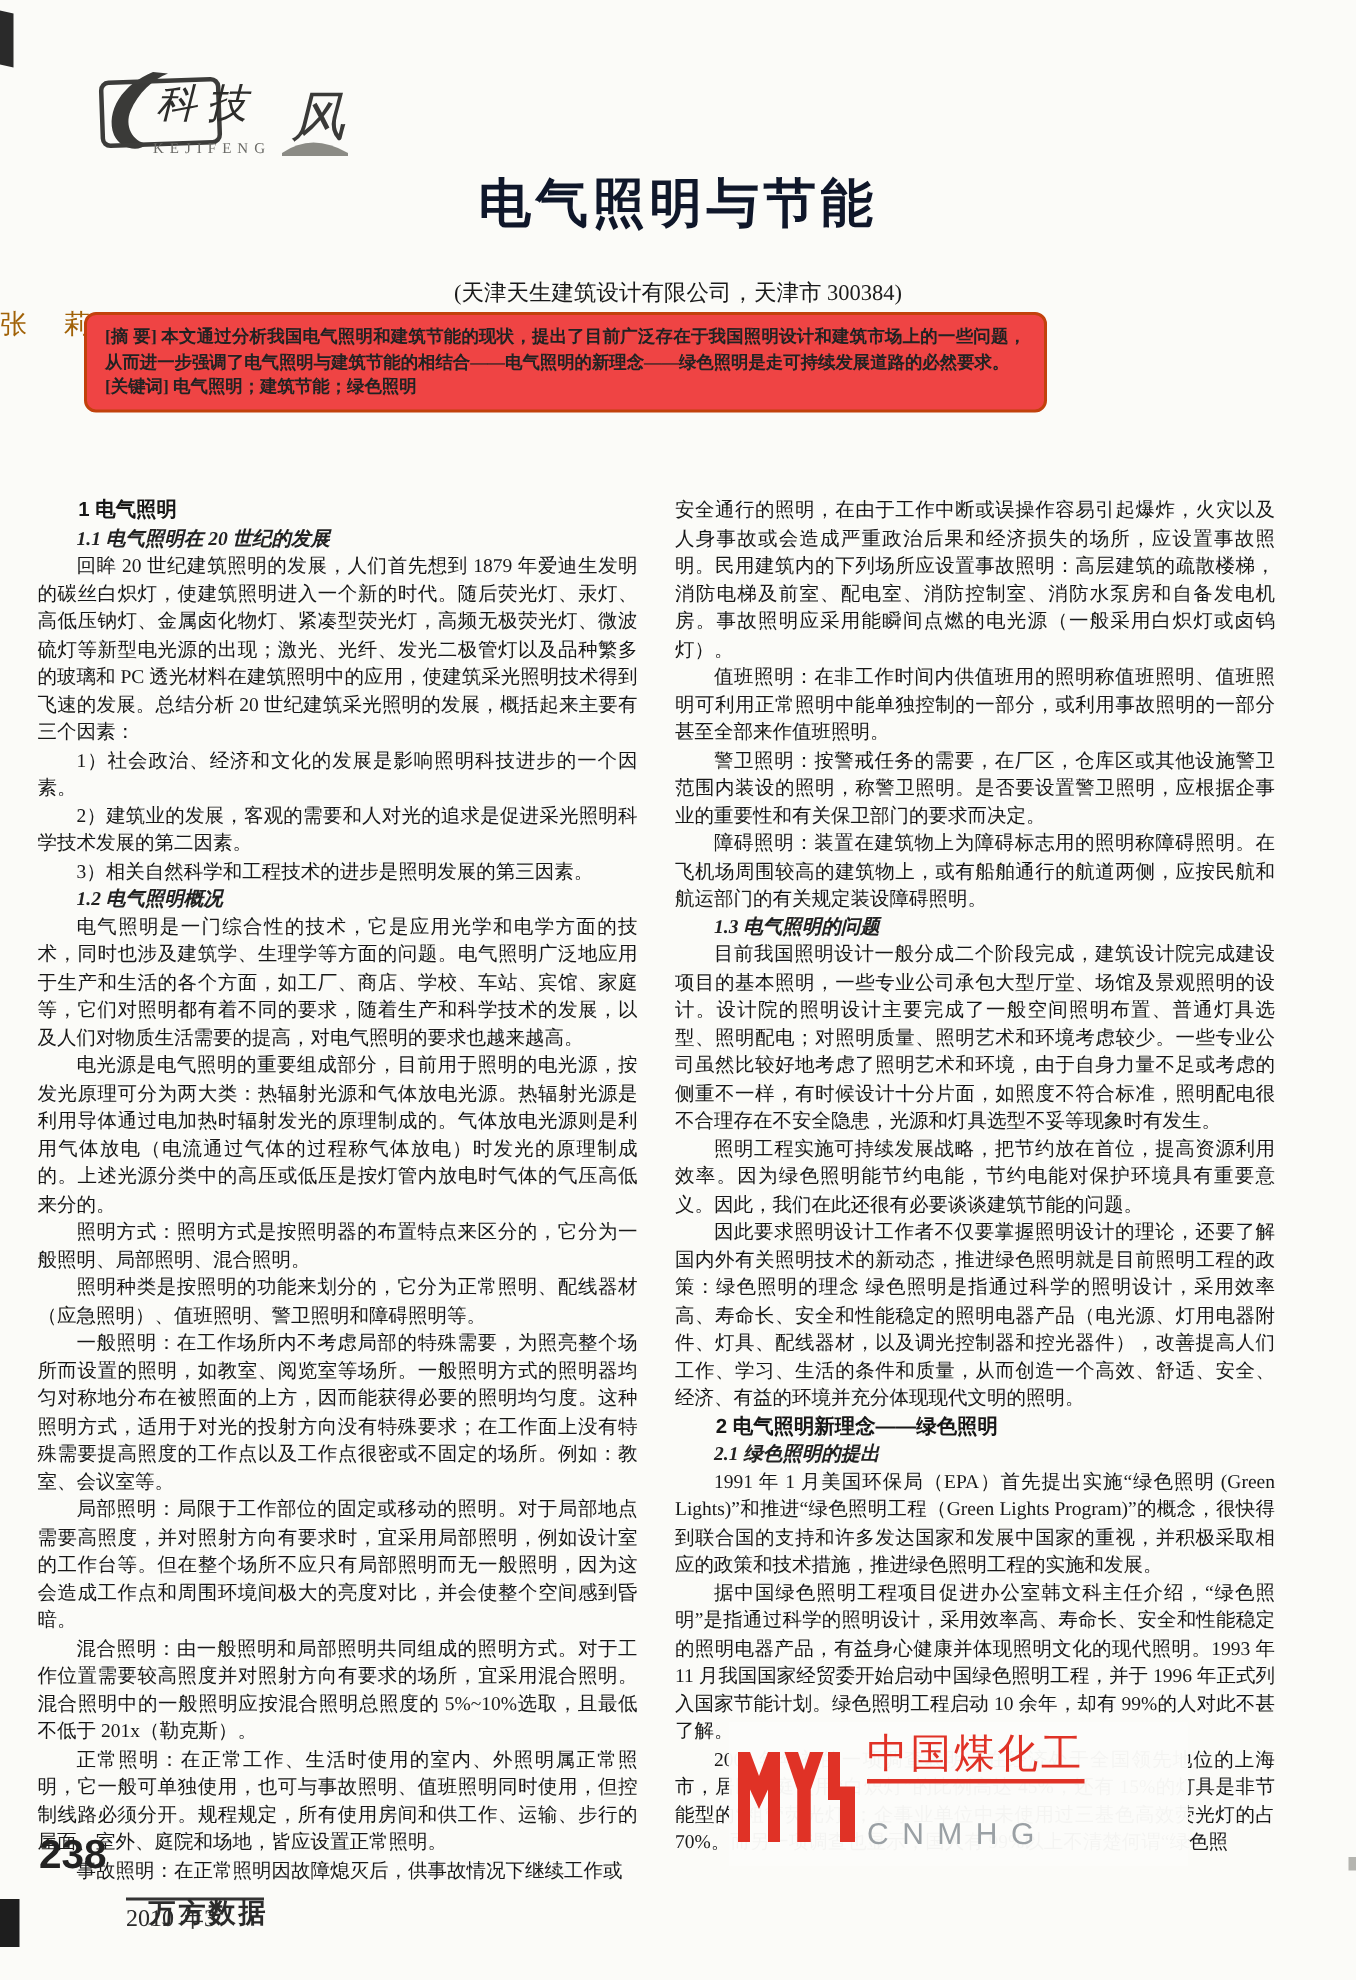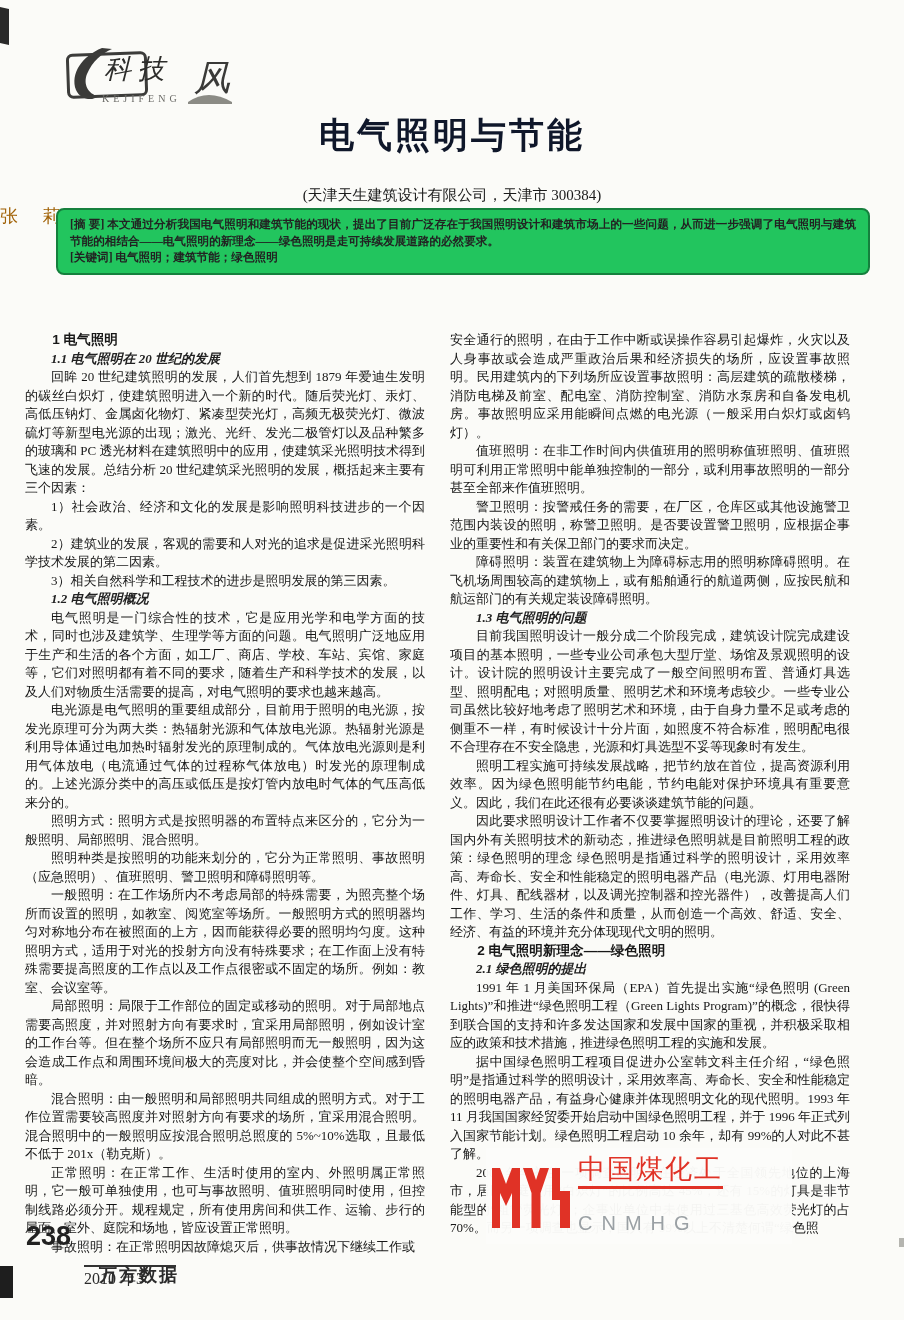--- a/index.html
+++ b/index.html
@@ -16,22 +16,22 @@
   .logo{position:absolute;left:56px;top:36px;width:200px;height:90px;}
   
   .title{position:absolute;left:0;top:112px;width:100%;text-align:center;
     font-family:"Liberation Sans","DejaVu Sans",sans-serif;
     font-size:35px;font-weight:bold;letter-spacing:3px;color:#0f172a;}
   .author{position:absolute;left:0;top:160px;width:100%;
     font-size:18px;letter-spacing:10px;color:#a16207;margin-top:44px;}
   .affiliation{position:absolute;left:0;top:186px;width:100%;text-align:center;
     font-size:15px;color:#1a1a1a;}
   
-  .abstract{position:absolute;left:56px;top:208px;width:814px;box-sizing:border-box;
-    border:2px solid #15803d;border-radius:8px;background:#22c55e;
+  .abstract{position:absolute;left:56px;top:208px;width:642px;box-sizing:border-box;
+    border:2px solid #c2410c;border-radius:8px;background:#ef4444;
     padding:7px 12px 6px 12px;font-size:11.6px;font-weight:bold;line-height:16.6px;
     text-align:justify;color:#222;}
   .abstract p{margin:0;}
   
   .columns{position:absolute;left:25px;top:283px;width:826px;height:980px;
     display:flex;gap:25px;margin-top:48px;}
   .col{width:400px;height:980px;overflow:hidden;}
   .col p{margin:0;font-size:13px;line-height:18.5px;text-align:justify;text-indent:2em;color:#171717;}
   .col p.cont{text-indent:0;}
   .col p.h1{font-family:"Liberation Sans","DejaVu Sans",sans-serif;font-weight:bold;font-size:13.6px;}
@@ -87,21 +87,21 @@
       <p class="h1">1  电气照明</p>
       <p class="h2">1.1  电气照明在 20 世纪的发展</p>
       <p>回眸 20 世纪建筑照明的发展，人们首先想到 1879 年爱迪生发明的碳丝白炽灯，使建筑照明进入一个新的时代。随后荧光灯、汞灯、高低压钠灯、金属卤化物灯、紧凑型荧光灯，高频无极荧光灯、微波硫灯等新型电光源的出现；激光、光纤、发光二极管灯以及品种繁多的玻璃和 PC 透光材料在建筑照明中的应用，使建筑采光照明技术得到飞速的发展。总结分析 20 世纪建筑采光照明的发展，概括起来主要有三个因素：</p>
       <p>1）社会政治、经济和文化的发展是影响照明科技进步的一个因素。</p>
       <p>2）建筑业的发展，客观的需要和人对光的追求是促进采光照明科学技术发展的第二因素。</p>
       <p>3）相关自然科学和工程技术的进步是照明发展的第三因素。</p>
       <p class="h2">1.2  电气照明概况</p>
       <p>电气照明是一门综合性的技术，它是应用光学和电学方面的技术，同时也涉及建筑学、生理学等方面的问题。电气照明广泛地应用于生产和生活的各个方面，如工厂、商店、学校、车站、宾馆、家庭等，它们对照明都有着不同的要求，随着生产和科学技术的发展，以及人们对物质生活需要的提高，对电气照明的要求也越来越高。</p>
       <p>电光源是电气照明的重要组成部分，目前用于照明的电光源，按发光原理可分为两大类：热辐射光源和气体放电光源。热辐射光源是利用导体通过电加热时辐射发光的原理制成的。气体放电光源则是利用气体放电（电流通过气体的过程称气体放电）时发光的原理制成的。上述光源分类中的高压或低压是按灯管内放电时气体的气压高低来分的。</p>
       <p>照明方式：照明方式是按照明器的布置特点来区分的，它分为一般照明、局部照明、混合照明。</p>
-      <p>照明种类是按照明的功能来划分的，它分为正常照明、事故照明（应急照明）、值班照明、警卫照明和障碍照明等。</p>
+      <p>照明种类是按照明的功能来划分的，它分为正常照明、配线器材（应急照明）、值班照明、警卫照明和障碍照明等。</p>
       <p>一般照明：在工作场所内不考虑局部的特殊需要，为照亮整个场所而设置的照明，如教室、阅览室等场所。一般照明方式的照明器均匀对称地分布在被照面的上方，因而能获得必要的照明均匀度。这种照明方式，适用于对光的投射方向没有特殊要求；在工作面上没有特殊需要提高照度的工作点以及工作点很密或不固定的场所。例如：教室、会议室等。</p>
       <p>局部照明：局限于工作部位的固定或移动的照明。对于局部地点需要高照度，并对照射方向有要求时，宜采用局部照明，例如设计室的工作台等。但在整个场所不应只有局部照明而无一般照明，因为这会造成工作点和周围环境间极大的亮度对比，并会使整个空间感到昏暗。</p>
       <p>混合照明：由一般照明和局部照明共同组成的照明方式。对于工作位置需要较高照度并对照射方向有要求的场所，宜采用混合照明。混合照明中的一般照明应按混合照明总照度的 5%~10%选取，且最低不低于 201x（勒克斯）。</p>
       <p>正常照明：在正常工作、生活时使用的室内、外照明属正常照明，它一般可单独使用，也可与事故照明、值班照明同时使用，但控制线路必须分开。规程规定，所有使用房间和供工作、运输、步行的屋面、室外、庭院和场地，皆应设置正常照明。</p>
       <p>事故照明：在正常照明因故障熄灭后，供事故情况下继续工作或</p>
     </div>
     <div class="col">
       <p class="cont">安全通行的照明，在由于工作中断或误操作容易引起爆炸，火灾以及人身事故或会造成严重政治后果和经济损失的场所，应设置事故照明。民用建筑内的下列场所应设置事故照明：高层建筑的疏散楼梯，消防电梯及前室、配电室、消防控制室、消防水泵房和自备发电机房。事故照明应采用能瞬间点燃的电光源（一般采用白炽灯或卤钨灯）。</p>
       <p>值班照明：在非工作时间内供值班用的照明称值班照明、值班照明可利用正常照明中能单独控制的一部分，或利用事故照明的一部分甚至全部来作值班照明。</p>
       <p>警卫照明：按警戒任务的需要，在厂区，仓库区或其他设施警卫范围内装设的照明，称警卫照明。是否要设置警卫照明，应根据企事业的重要性和有关保卫部门的要求而决定。</p>

